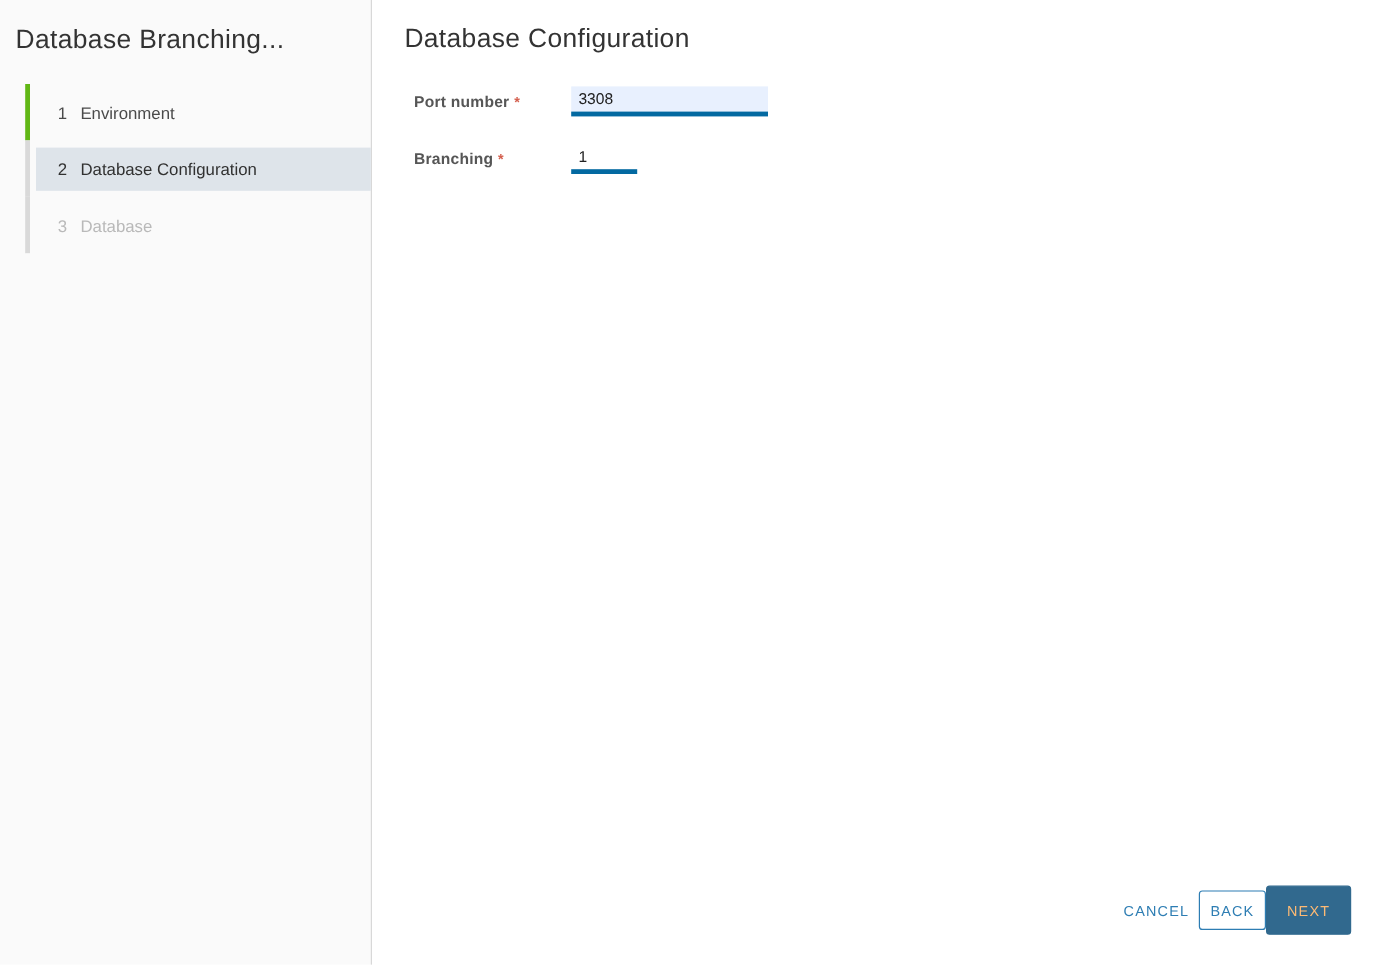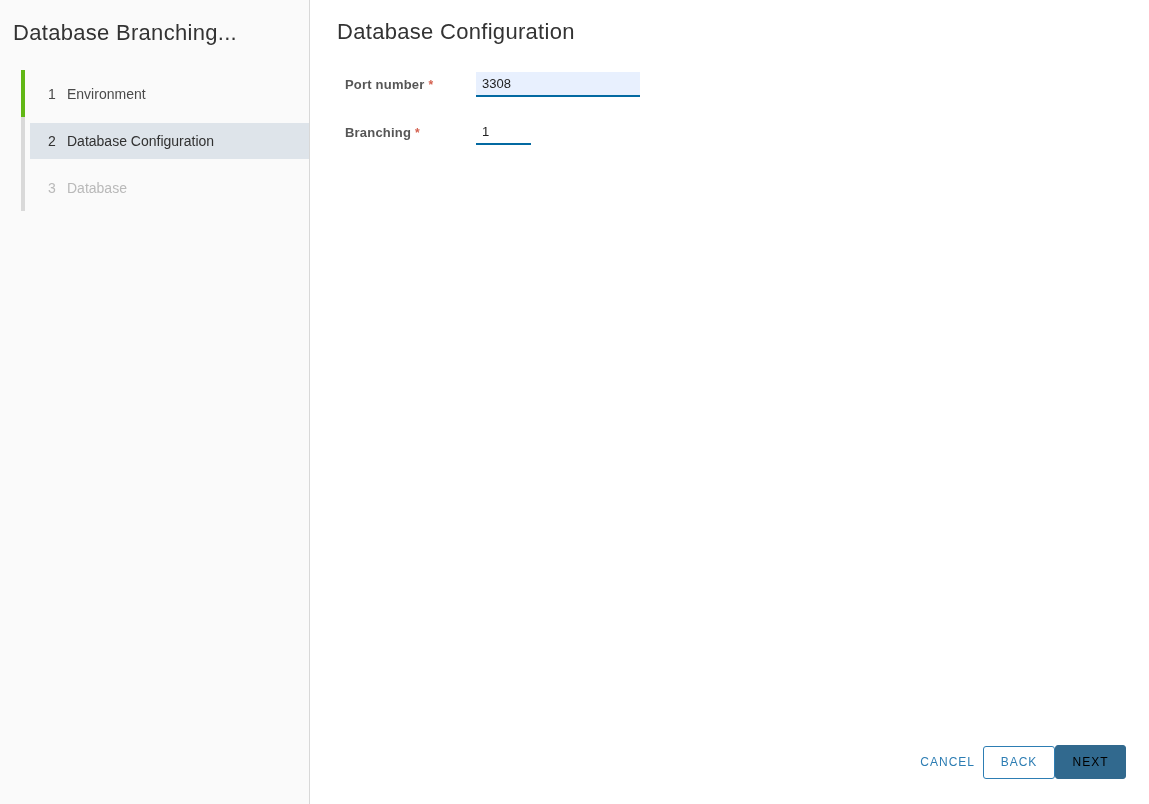--- a/index.html
+++ b/index.html
@@ -55,21 +55,21 @@
   .form { padding-left: 8px; }
   .form-row { display: flex; align-items: flex-start; margin-bottom: 23px; }
   .field-label {
     width: 131px; padding-top: 5px;
     font-size: 13px; font-weight: 600; color: #565656;
     letter-spacing: 0.2px;
   }
   .required-mark { color: #d4604f; margin-left: 4px; font-size: 12px; }
   .text-input {
     height: 25px; padding: 0 6px;
-    border: none; border-bottom: 2px solid #0369a1;
+    border: none; border-bottom: 4px solid #0369a1;
     background: #e8f0fe;
     font-family: "Liberation Sans", sans-serif;
     font-size: 13px; color: #222222;
     outline: none;
   }
   .text-input.w-port  { width: 164px; }
   .text-input.w-mount { width: 380px; }
   .text-input.w-parallel { width: 55px; background: transparent; }
 
   
@@ -80,26 +80,26 @@
   .btn {
     font-family: "Liberation Sans", sans-serif;
     font-size: 12px; font-weight: 500; letter-spacing: 1px;
     cursor: pointer; border-radius: 3px;
   }
   .btn-text {
     border: none; background: transparent;
     color: #2d7db3; padding: 0; margin-right: 8px;
   }
   .btn-outline {
-    width: 72px; height: 33px;
+    width: 56px; height: 33px;
     background: #ffffff; border: 1px solid #2d7db3; color: #2d7db3;
   }
   .btn-primary {
-    width: 71px; height: 34px;
-    background: #31698e; border: 1px solid #31698e; color: #000000;
+    width: 71px; height: 41px;
+    background: #31698e; border: 1px solid #31698e; color: #fdba74;
   }
 </style>
 </head>
 <body>
 
 <div class="wizard">
 
   <aside class="sidebar">
     <h1 class="sidebar-title">Database Branching...</h1>
 

